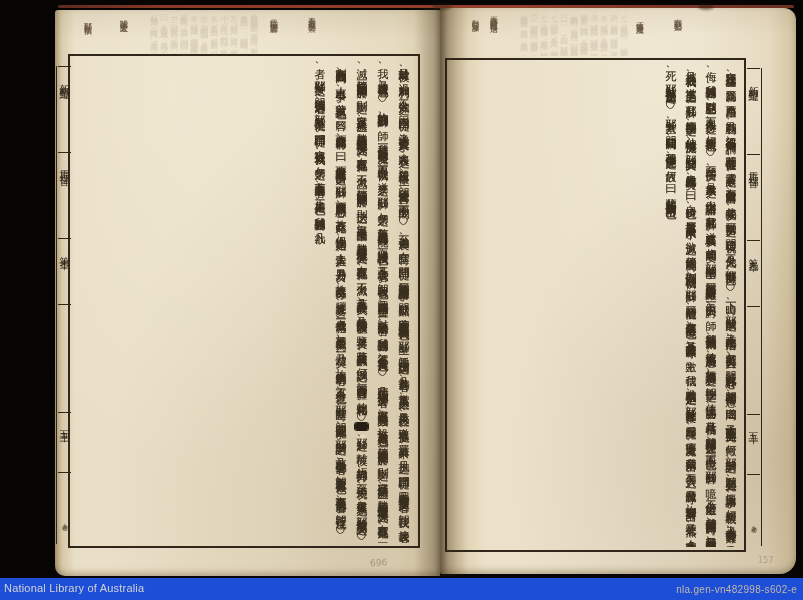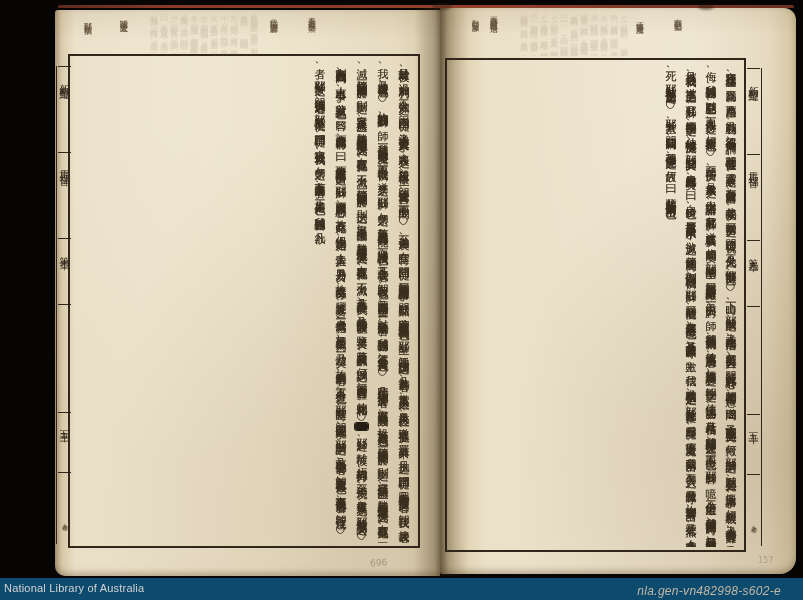--- a/index.html
+++ b/index.html
@@ -82,28 +82,28 @@
     font-size:8px;line-height:10px;letter-spacing:1px;color:#6a5844;
     opacity:.14;transform:scaleX(-1);filter:blur(.5px);overflow:hidden;
   }
   
   .pencil{
     position:absolute;font-family:"DejaVu Sans","Liberation Sans",sans-serif;
     color:rgba(115,100,78,.55);filter:blur(.3px);
   }
   
   .footer-bar{
-    position:absolute;left:0;bottom:0;width:803px;height:22px;background:#0c4a6e;
+    position:absolute;left:0;bottom:0;width:803px;height:22px;background:#1d4ed8;
     font-family:"Liberation Sans","DejaVu Sans",sans-serif;
   }
   .footer-left{
     position:absolute;left:4px;top:4px;font-size:11px;color:#d2d2d2;letter-spacing:.2px;
   }
   .footer-right{
-    position:absolute;right:22px;top:6px;font-size:12px;color:#c2b7a4;letter-spacing:.3px;font-style:italic;
+    position:absolute;right:6px;top:6px;font-size:10px;color:#c2b7a4;letter-spacing:.3px;
   }
 </style>
 </head>
 <body>
 
 <div class="stage">
 
   <div class="top-edge"></div>
 
   <div class="page page-left">

